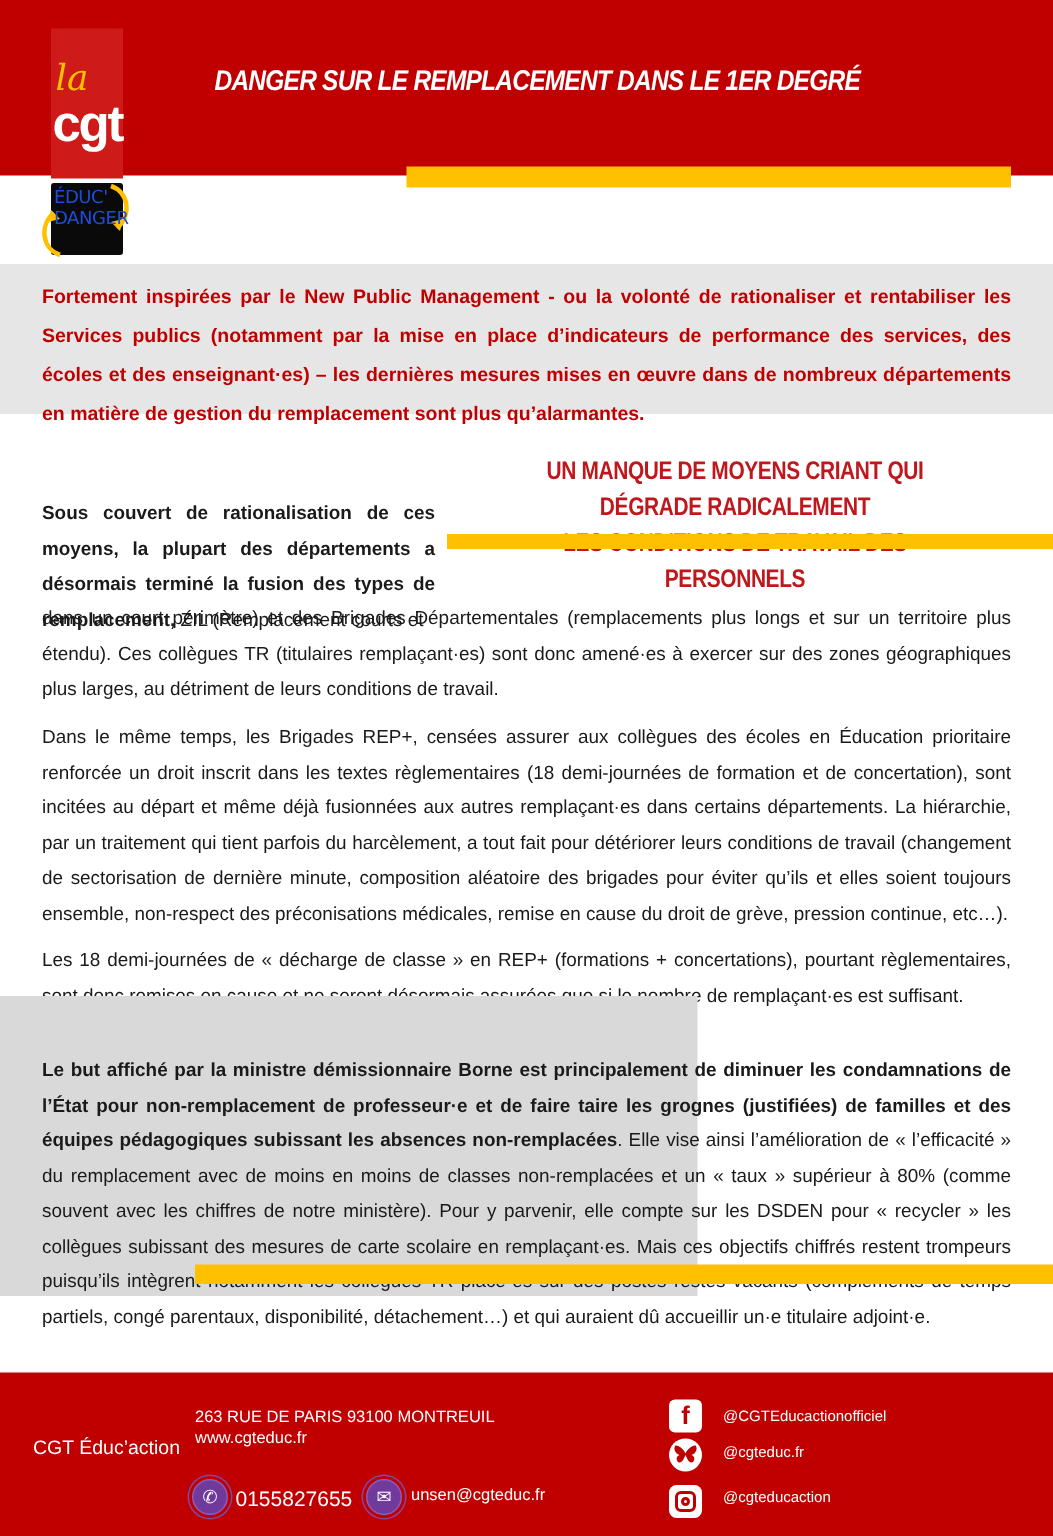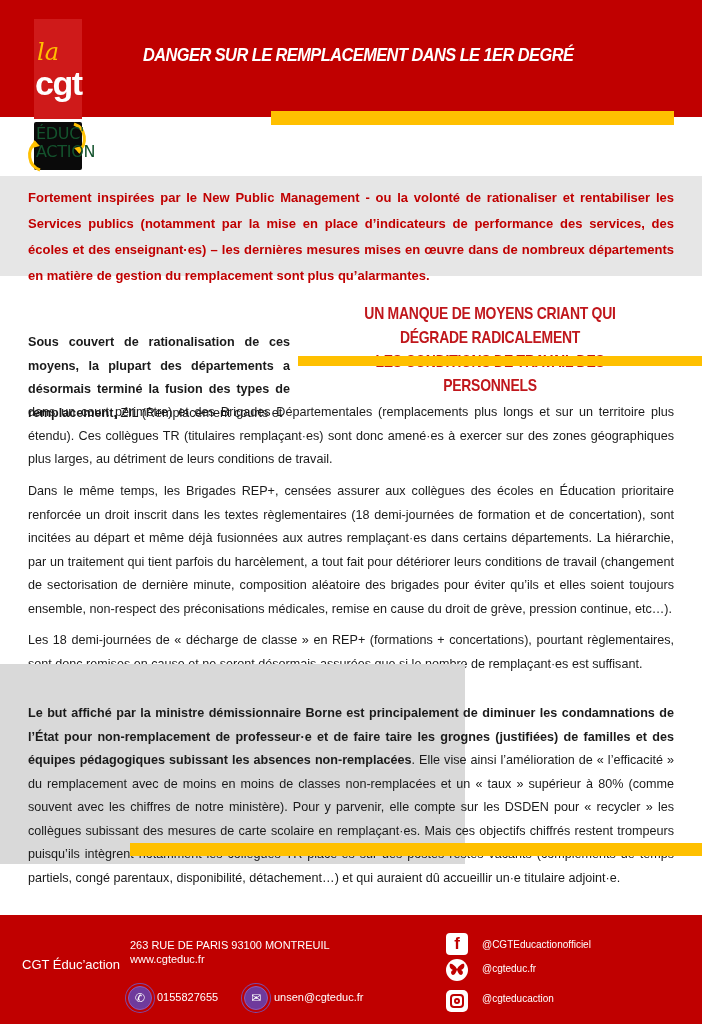--- a/index.html
+++ b/index.html
@@ -13,21 +13,21 @@
     font-size: 19px; color: #ffffff; letter-spacing: -0.6px; transform: scaleX(0.86); transform-origin: left center;
     white-space: nowrap;
   }
   .header-yellow { position: absolute; left: 271px; top: 111px; width: 403px; height: 14px; background: #ffc000; }
 
   
   .logo-red { position: absolute; left: 34px; top: 19px; width: 48px; height: 100px; background: #cf1a1a; }
   .logo-la { position: absolute; left: 37px; top: 40px; font-family: "DejaVu Serif", serif; font-style: italic; font-size: 24px; color: #ffc000; line-height: 1; text-align: right; }
   .logo-cgt { position: absolute; left: 35px; top: 66px; font-family: "Liberation Sans", sans-serif; font-weight: bold; font-size: 34px; color: #ffffff; letter-spacing: -1.5px; line-height: 1; }
   .logo-black { position: absolute; left: 34px; top: 122px; width: 48px; height: 48px; background: #0a0a0a; border-radius: 2px; }
-  .logo-educ { position: absolute; left: 36px; top: 125px; width: 46px; font-family: "DejaVu Sans", sans-serif; font-size: 16px; color: #14532d; line-height: 1.15; letter-spacing: -0.3px; }
+  .logo-educ { position: absolute; left: 36px; top: 125px; width: 46px; font-family: "DejaVu Sans", sans-serif; font-size: 12px; color: #1d4ed8; line-height: 1.15; letter-spacing: -0.3px; }
   .logo-swoosh { position: absolute; left: 24px; top: 118px; width: 66px; height: 58px; }
 
   .intro-box { position: absolute; left: 0; top: 176px; width: 702px; height: 100px; background: #e6e6e6; }
   .intro-text {
     position: absolute; left: 28px; top: 185px; width: 646px;
     font-size: 13px; line-height: 26px; font-weight: bold; color: #c00000; text-align: justify;
   }
 
   .sub-heading {
     position: absolute; left: 300px; top: 302px; width: 380px; text-align: center;
@@ -50,21 +50,21 @@
   .footer-org { position: absolute; left: 22px; top: 42px; font-size: 13px; }
   .footer-address { position: absolute; left: 130px; top: 24px; font-size: 11px; }
   .footer-web { position: absolute; left: 130px; top: 38px; font-size: 11px; text-align: right; }
   .footer-phone-icon, .footer-mail-icon {
     position: absolute; width: 24px; height: 24px; border-radius: 50%; background: #6f3a9c;
     border: 1px solid #8e5ab8; box-shadow: 0 0 0 2px #c00000, 0 0 0 3px #7b4aa6;
     display: flex; align-items: center; justify-content: center; font-size: 12px; color: #fff;
   }
   .footer-phone-icon { left: 128px; top: 71px; }
   .footer-mail-icon { left: 244px; top: 71px; }
-  .footer-phone { position: absolute; left: 157px; top: 76px; font-size: 11px; }
+  .footer-phone { position: absolute; left: 157px; top: 76px; font-size: 14px; }
   .footer-email { position: absolute; left: 274px; top: 76px; font-size: 11px; }
 
   .social-icon { position: absolute; left: 446px; width: 22px; height: 22px; display: flex; align-items: center; justify-content: center; }
   .fb-icon { top: 18px; background: #ffffff; border-radius: 4px; color: #c00000; font-weight: bold; font-size: 17px; font-family: "Liberation Sans", sans-serif; }
   .bsky-icon { top: 44px; border-radius: 50%; background: #ffffff; color: #c00000; font-size: 14px; }
   .ig-icon { top: 75px; background: #ffffff; border-radius: 5px; }
   .ig-inner { width: 14px; height: 14px; border: 2px solid #c00000; border-radius: 4px; display: flex; align-items: center; justify-content: center; }
   .ig-dot { width: 6px; height: 6px; border: 2px solid #c00000; border-radius: 50%; }
   .social-label { position: absolute; left: 482px; font-size: 10px; color: #ffffff; }
   .sl-fb { top: 24px; } .sl-bsky { top: 48px; } .sl-ig { top: 78px; text-align: right; }
@@ -82,21 +82,21 @@
   <div class="logo-cgt">cgt</div>
   <div class="logo-black"></div>
   <svg class="logo-swoosh" viewBox="0 0 66 58">
     <path d="M50 6 C62 10 64 26 54 34" stroke="#ffc000" stroke-width="3" fill="none"></path>
     <path d="M50 30 L56 36 L58 28 Z" fill="#ffc000"></path>
     <path d="M16 52 C4 48 2 32 12 24" stroke="#ffc000" stroke-width="3" fill="none"></path>
     <path d="M16 28 L10 22 L8 30 Z" fill="#ffc000"></path>
   </svg>
   <div class="logo-educ">
     <div>ÉDUC'</div>
-    <div>ACTION</div>
+    <div>DANGER</div>
   </div>
 </div>
 
 <div class="intro-box"></div>
 <p class="intro-text">Fortement inspirées par le New Public Management - ou la volonté de rationaliser et rentabiliser les Services publics (notamment par la mise en place d’indicateurs de performance des services, des écoles et des enseignant·es) – les dernières mesures mises en œuvre dans de nombreux départements en matière de gestion du remplacement sont plus qu’alarmantes.</p>
 
 <div class="sub-heading">
   <div>UN MANQUE DE MOYENS CRIANT QUI DÉGRADE RADICALEMENT</div>
   <div>LES CONDITIONS DE TRAVAIL DES PERSONNELS</div>
 </div>

